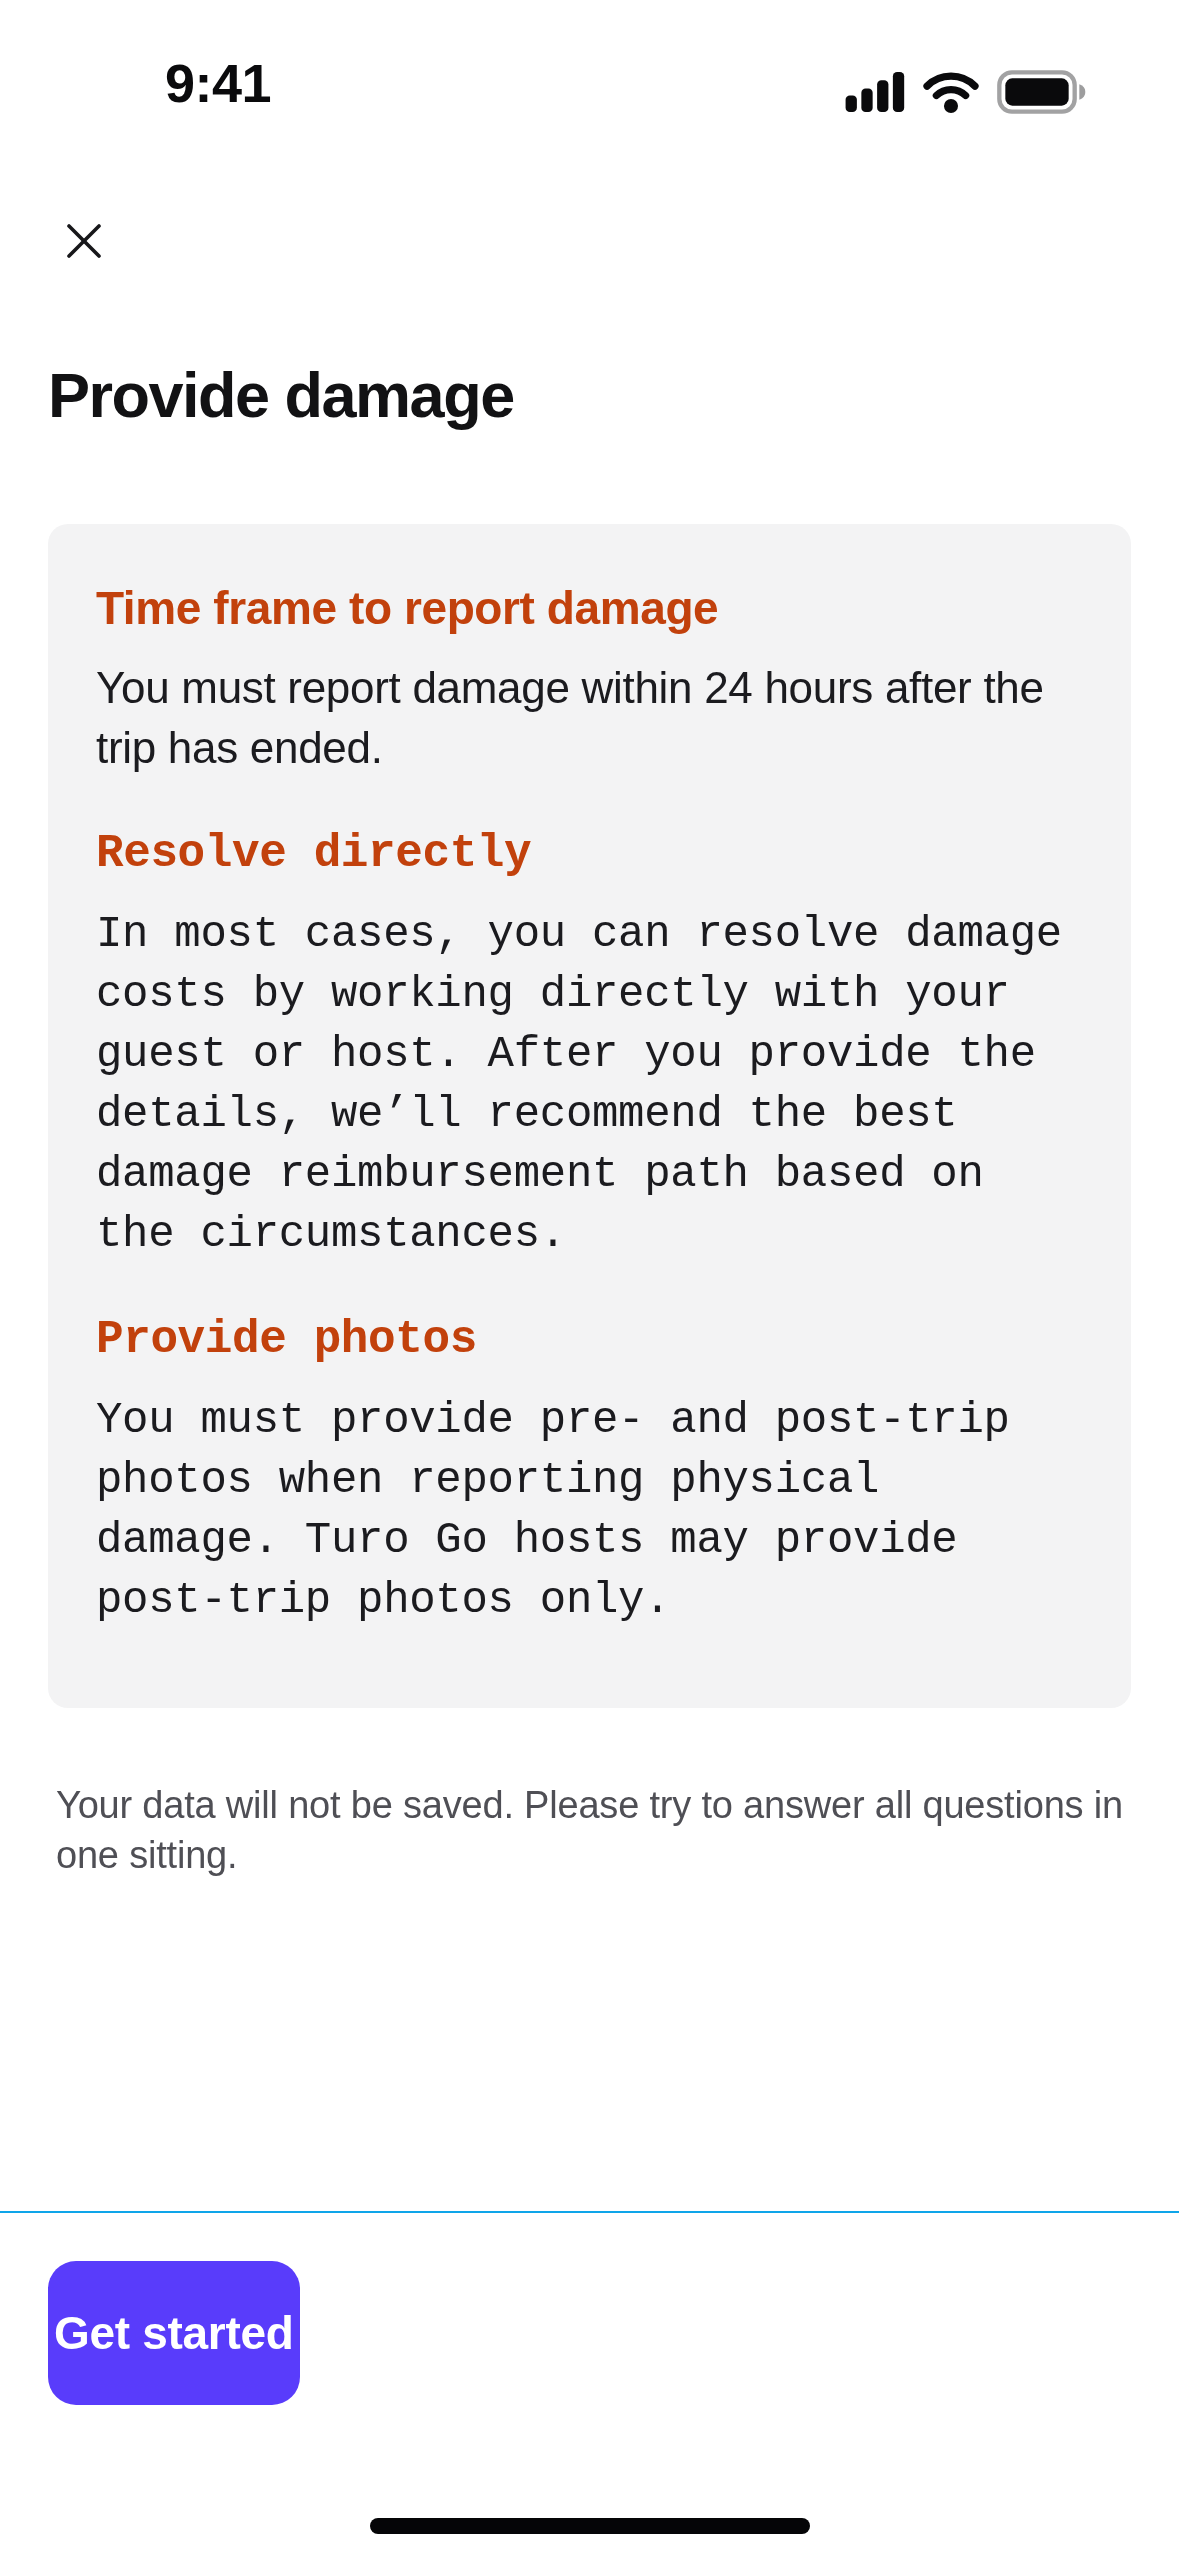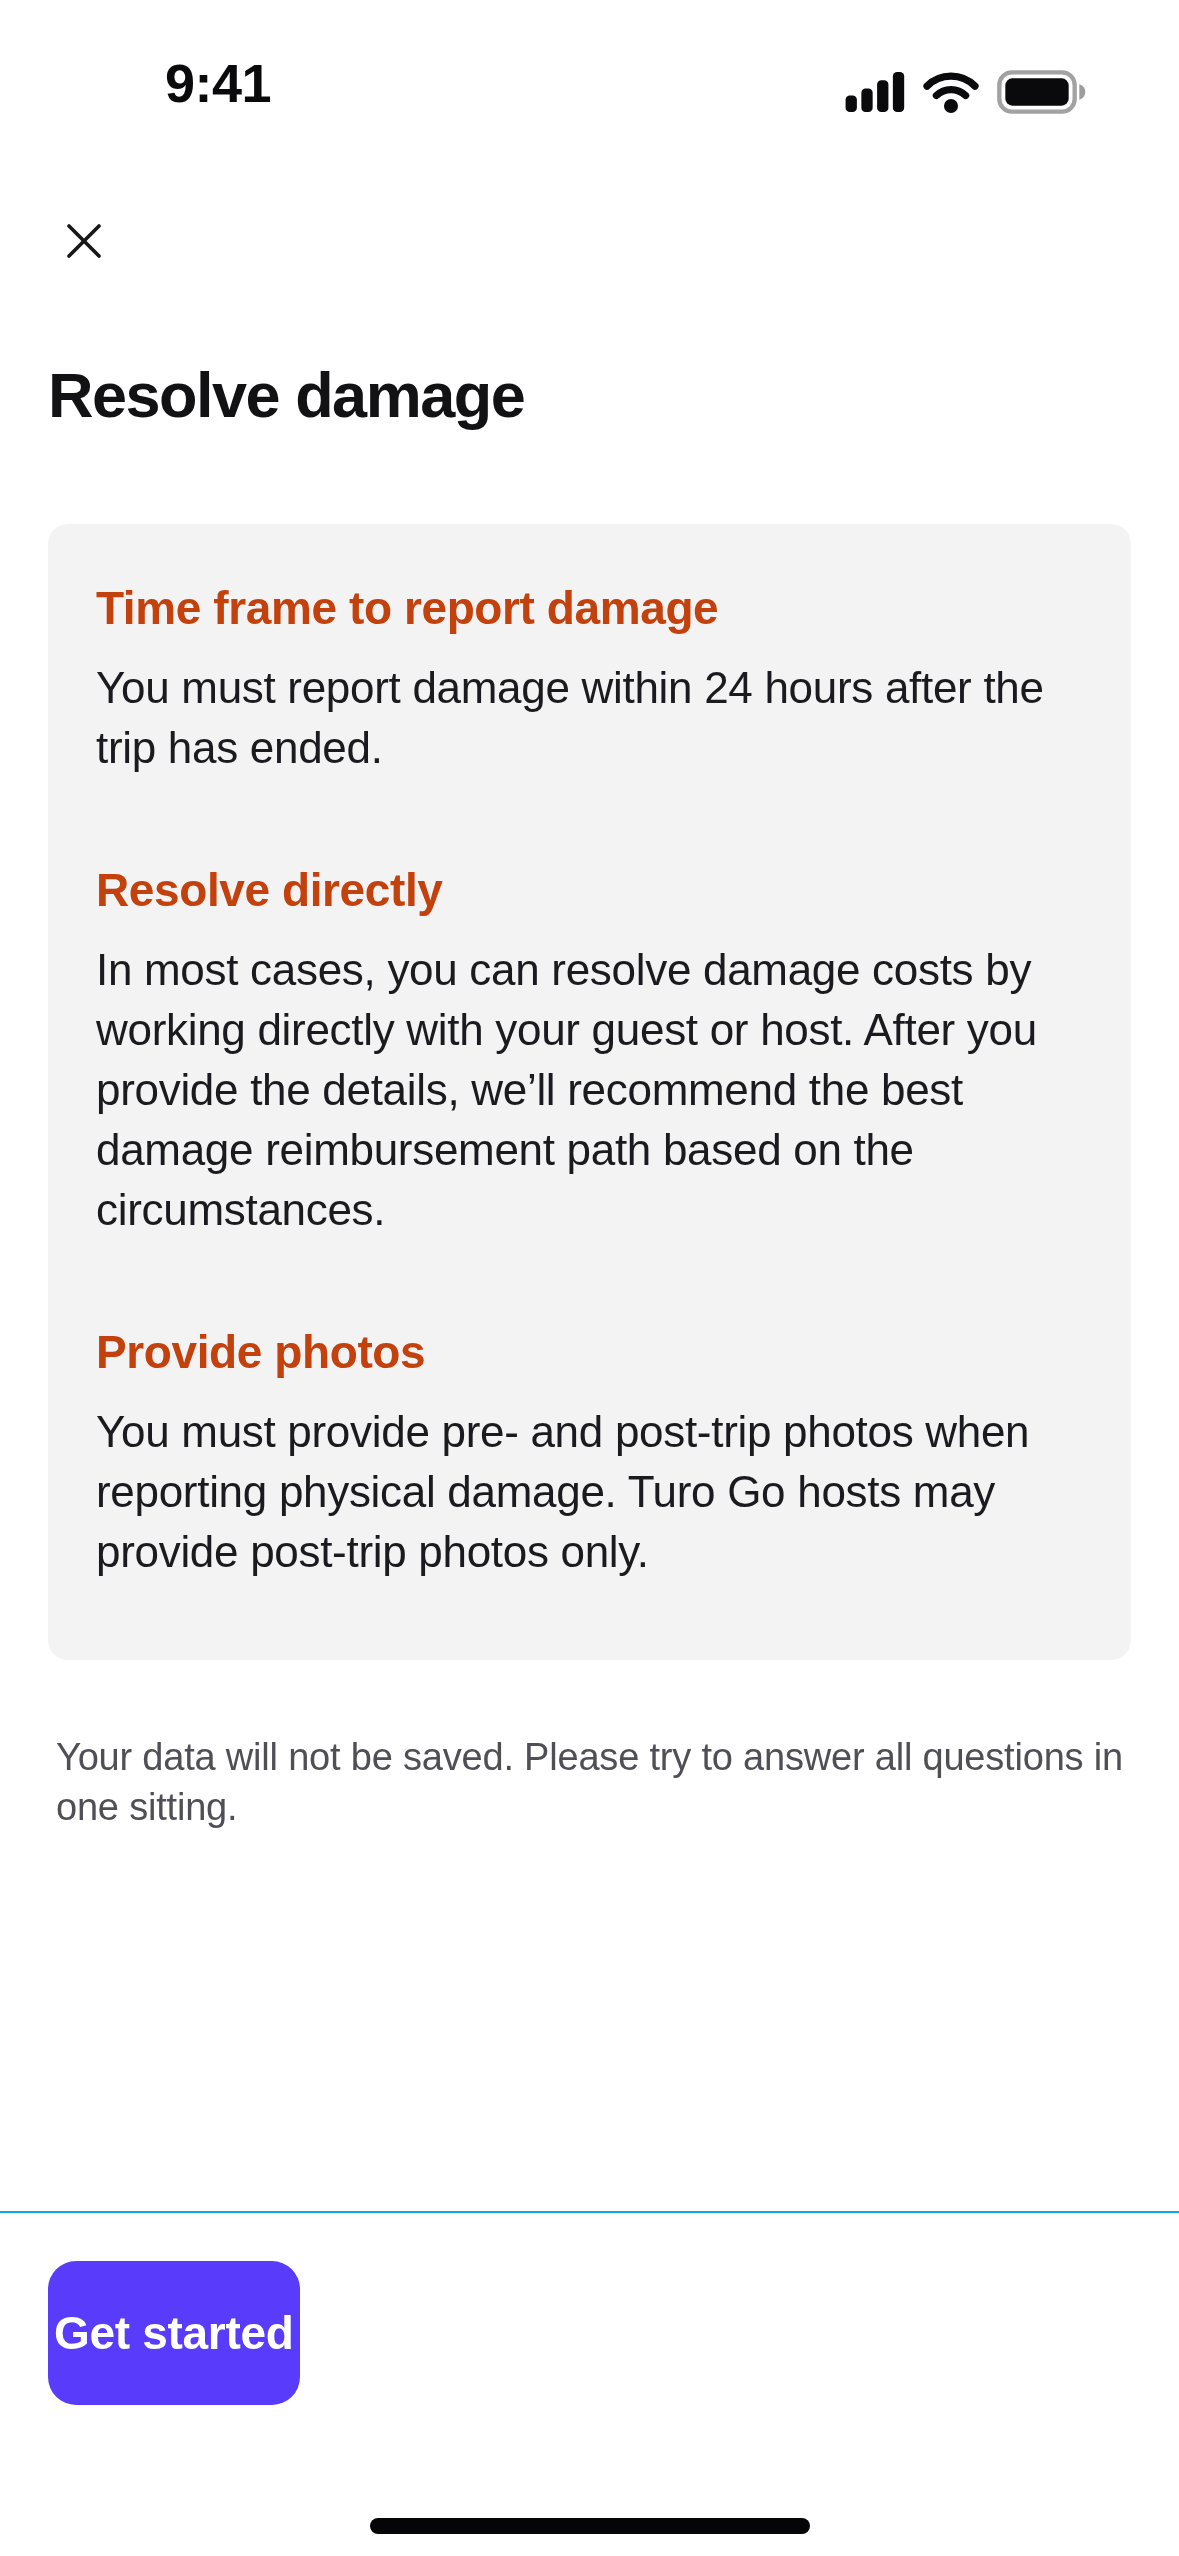--- a/index.html
+++ b/index.html
@@ -35,21 +35,21 @@
     margin:0;font-size:63px;line-height:70px;font-weight:800;
     letter-spacing:-1.5px;color:#121214;
   }
   .intro{
     margin:24px 0 0 0;font-size:44px;line-height:56px;letter-spacing:-0.3px;color:#1B1B1F;
   }
   .info-card{
     margin-top:94px;background:#F3F3F4;border-radius:20px;
     padding:56px 48px 78px 48px;
   }
-  .card-section + .card-section{margin-top:84px;}
+  .card-section + .card-section{margin-top:48px;font-family:Liberation Mono, monospace;}
   .section-heading{
     margin:0;font-size:46px;line-height:56px;font-weight:700;
     letter-spacing:-0.4px;color:#c2410c;
   }
   .section-body{
     margin:22px 0 0 0;font-size:44px;line-height:60px;
     letter-spacing:-0.3px;color:#1B1B1F;
   }
   .footer-note{
     margin:72px 0 0 8px;font-size:38px;line-height:50px;
@@ -109,21 +109,21 @@
       <span>
         <svg width="44" height="44" viewBox="0 0 44 44">
           <line x1="7" y1="7" x2="37" y2="37" stroke="#17171A" stroke-width="3.6" stroke-linecap="round"></line>
           <line x1="37" y1="7" x2="7" y2="37" stroke="#17171A" stroke-width="3.6" stroke-linecap="round"></line>
         </svg>
       </span>
     </button>
   </div>
 
   <div class="content">
-    <h1 class="page-title">Resolve damage</h1>
+    <h1 class="page-title">Provide damage</h1>
 
     <div class="info-card">
       <div class="card-section">
         <h2 class="section-heading">Time frame to report damage</h2>
         <p class="section-body">You must report damage within 24 hours after the trip has ended.</p>
       </div>
       <div class="card-section">
         <h2 class="section-heading">Resolve directly</h2>
         <p class="section-body">In most cases, you can resolve damage costs by working directly with your guest or host. After you provide the details, we’ll recommend the best damage reimbursement path based on the circumstances.</p>
       </div>

